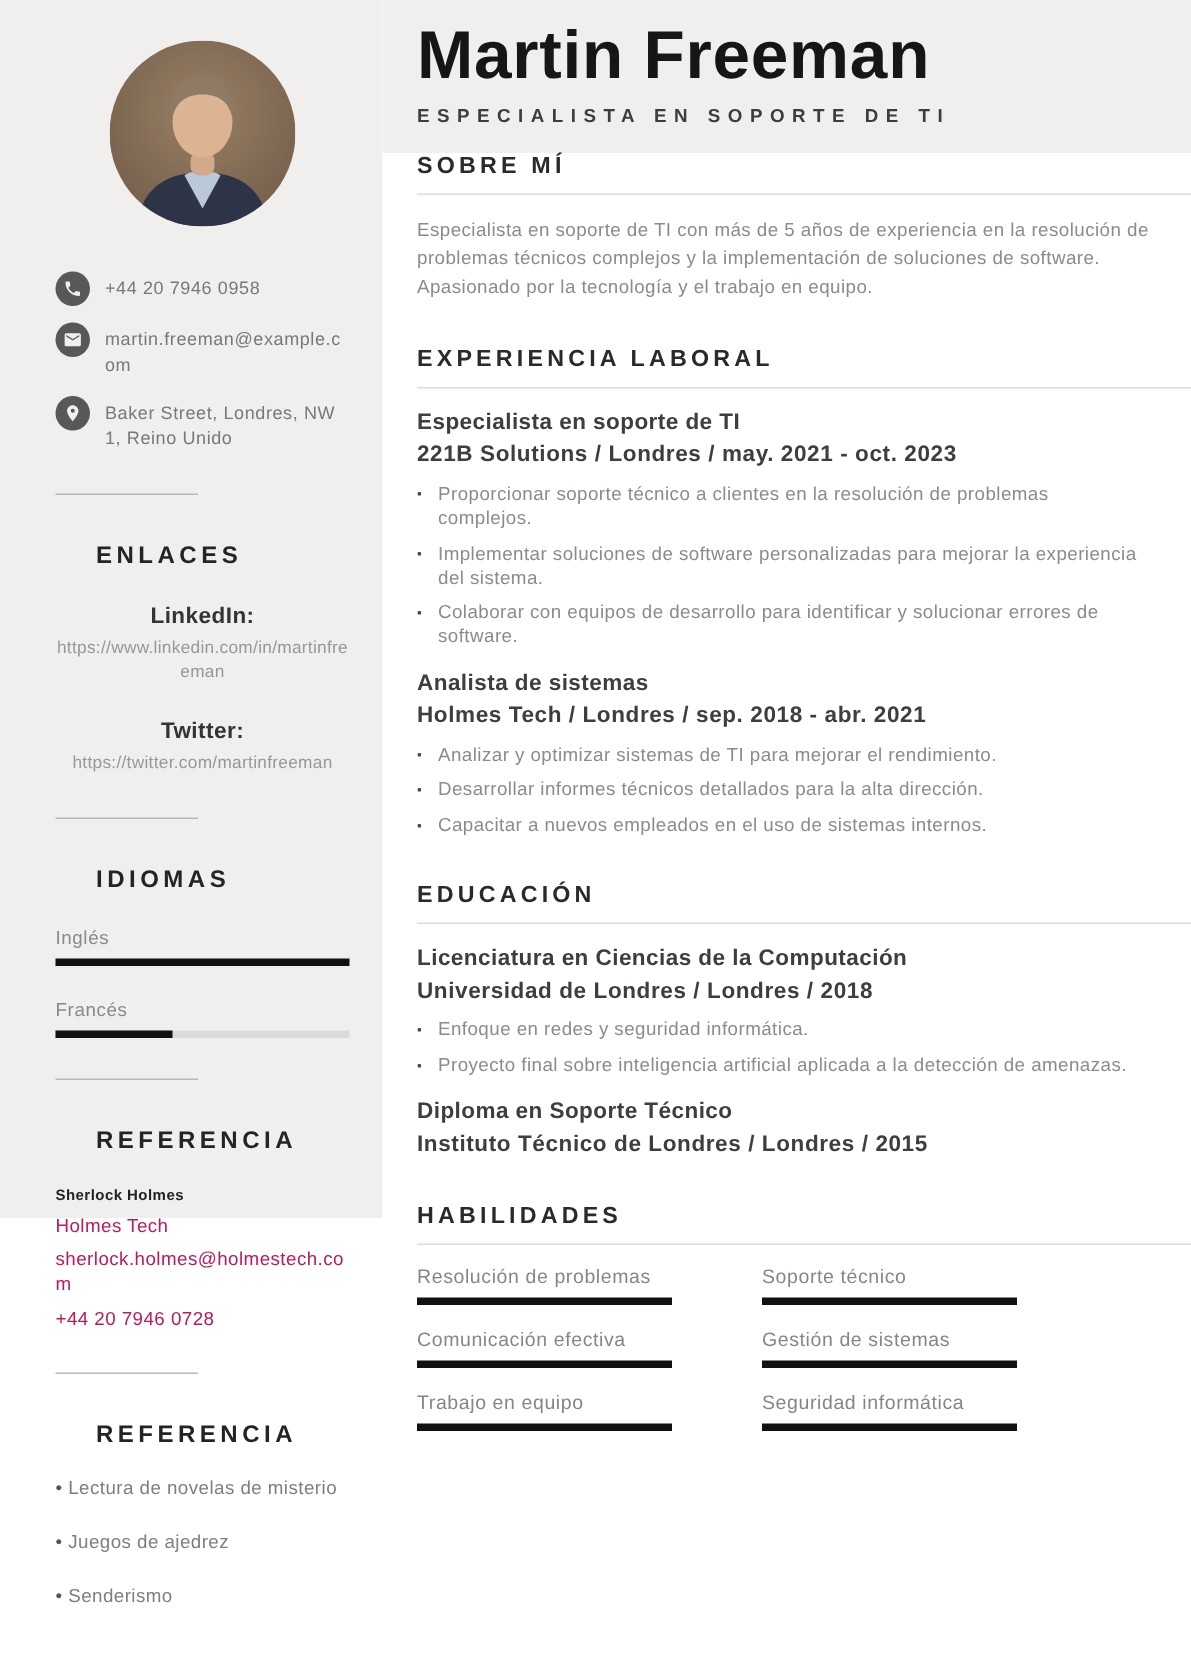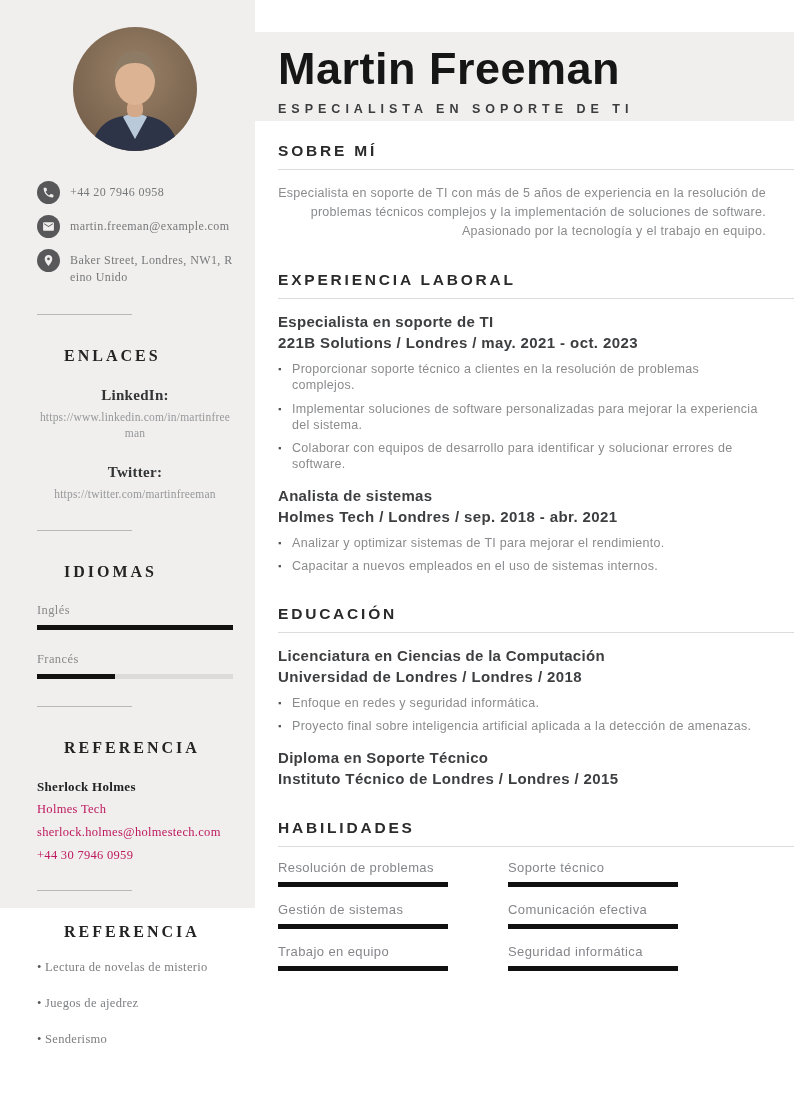--- a/index.html
+++ b/index.html
@@ -1,21 +1,21 @@
 <!DOCTYPE html>
 <html><head>
 <meta charset="utf-8">
 <style>
   * { margin:0; padding:0; box-sizing:border-box; }
   html,body { background:#fff; }
   body { font-family:"Liberation Sans","DejaVu Sans",sans-serif; }
   .page { position:relative; width:794px; height:1120px; background:#ffffff; overflow:hidden; }
 
   
-  .sidebar { position:absolute; left:0; top:0; width:255px; height:908px; background:#f0efee; padding:27px 22px 0 37px;font-family:Liberation Serif, serif; }
+  .sidebar { position:absolute; left:0; top:0; width:255px; height:812px; background:#f0efee; padding:27px 22px 0 37px; }
   .photo-wrap { width:124px; height:124px; border-radius:50%; overflow:hidden; margin:0 auto; }
   .photo-wrap svg { display:block; }
 
   .contact { margin-top:30px; }
   .contact-row { display:flex; align-items:flex-start; margin-bottom:11px; }
   .cicon { flex:0 0 23px; width:23px; height:23px; border-radius:50%; background:#58585a; display:flex; align-items:center; justify-content:center; margin-right:10px; }
   .cicon svg { width:13px; height:13px; fill:#f0efee; }
   .ctext { font-size:12px; color:#77787a; line-height:1.45; letter-spacing:.4px; word-break:break-all; padding-top:3px; }
 
   .divider { width:95px; border:none; border-top:1px solid #b9b8b6; margin:27px 0 0 0; }
@@ -24,39 +24,39 @@
 
   .link-block { margin-top:22px;text-align:center; }
   .link-label { font-size:15px; font-weight:600; color:#333436; letter-spacing:.3px; }
   .link-url { margin-top:5px; font-size:11.5px; color:#96979a; letter-spacing:.2px; word-break:break-all; line-height:1.45; }
 
   .lang { margin-top:22px; }
   .lang-name { font-size:12.5px; color:#88898b; letter-spacing:.4px; }
   .lang-track { margin-top:7px; width:100%; height:5px; background:#dcdbd9; position:relative; }
   .lang-fill { height:5px; background:#111111; }
 
-  .ref-name { margin-top:22px; font-size:13px; font-weight:700; color:#222325; letter-spacing:.3px; }
+  .ref-name { margin-top:22px; font-size:10px; font-weight:700; color:#222325; letter-spacing:.3px; }
   .ref-line { margin-top:6px; font-size:12.5px; color:#be185d; letter-spacing:.3px; word-break:break-all; line-height:1.35; }
 
   .hobby { margin-top:17px; font-size:12.5px; color:#7d7e80; letter-spacing:.3px; line-height:1.5; }
   .hobby::before { content:"•  "; color:#555; }
 
   
   .main { position:absolute; left:255px; top:0; width:539px; height:1120px; background:#ffffff; }
-  .band { margin-top:32px; background:#f0efee; padding:13px 0 5px 23px; }
+  .band { background:#f0efee; padding:13px 0 18px 23px; }
   .name { font-size:45px; font-weight:700; color:#161616; letter-spacing:.5px; line-height:1.08; }
   .subtitle { margin-top:8px; font-size:12.5px; font-weight:600; color:#3c3d3f; letter-spacing:5px; }
 
   .content { padding-left:23px; }
   .section-heading { font-size:15.5px; font-weight:600; letter-spacing:2.8px; color:#2a2a2a; }
   .rule { border:none; border-top:1px solid #dddcda; margin-top:9px; }
-  .s-about { margin-top:21px; }
+  .s-about { }
   .s-gap { margin-top:30px; }
 
-  .about-text { margin-top:14px; font-size:12.5px; color:#8a8b8d; line-height:1.52; letter-spacing:.3px; padding-right:28px;text-align:right; }
+  .about-text { margin-top:14px; font-size:12.5px; color:#8a8b8d; line-height:1.52; letter-spacing:.3px; padding-right:28px; }
 
   .job-title { margin-top:14px; font-size:15px; font-weight:600; color:#3d3e40; letter-spacing:.3px; line-height:1.25; }
   .job-meta  { margin-top:3px; font-size:15px; font-weight:600; color:#3d3e40; letter-spacing:.4px; line-height:1.25; }
   .bullets { margin-top:8px; padding-right:30px; }
   .bullet { position:relative; padding-left:14px; font-size:12.5px; color:#8a8b8d; line-height:1.3; letter-spacing:.3px; margin-bottom:7px; }
   .bullet::before { content:"▪"; position:absolute; left:0; top:0; font-size:9px; color:#4a4a4a; line-height:1.8; }
 
   .skills-grid { margin-top:13px; display:grid; grid-template-columns:230px 230px; row-gap:15px; }
   .skill-label { font-size:13px; color:#85868a; letter-spacing:.4px; }
   .skill-bar { margin-top:7px; width:170px; height:5px; background:#111111; }
@@ -144,21 +144,21 @@
         <div class="lang-fill" style="width: 40%;"></div>
       </div>
     </div>
 
     <hr class="divider">
 
     <div class="side-heading">REFERENCIA</div>
     <div class="ref-name">Sherlock Holmes</div>
     <div class="ref-line">Holmes Tech</div>
     <div class="ref-line">sherlock.holmes@holmestech.com</div>
-    <div class="ref-line">+44 30 7946 0959</div>
+    <div class="ref-line">+44 20 7946 0728</div>
 
     <hr class="divider">
 
     <div class="side-heading">REFERENCIA</div>
     <div class="hobby">Lectura de novelas de misterio</div>
     <div class="hobby">Juegos de ajedrez</div>
     <div class="hobby">Senderismo</div>
 
   </aside>
 
@@ -189,20 +189,21 @@
             <div class="bullet">Implementar soluciones de software personalizadas para mejorar la experiencia del sistema.</div>
             <div class="bullet">Colaborar con equipos de desarrollo para identificar y solucionar errores de software.</div>
           </div>
         </div>
 
         <div>
           <div class="job-title">Analista de sistemas</div>
           <div class="job-meta">Holmes Tech / Londres / sep. 2018 - abr. 2021</div>
           <div class="bullets">
             <div class="bullet">Analizar y optimizar sistemas de TI para mejorar el rendimiento.</div>
+            <div class="bullet">Desarrollar informes técnicos detallados para la alta dirección.</div>
             <div class="bullet">Capacitar a nuevos empleados en el uso de sistemas internos.</div>
           </div>
         </div>
       </section>
 
       <section>
         <h2 class="section-heading s-gap">EDUCACIÓN</h2>
         <hr class="rule">
 
         <div>
@@ -226,25 +227,25 @@
         <div class="skills-grid">
           <div>
             <div class="skill-label">Resolución de problemas</div>
             <div class="skill-bar"></div>
           </div>
           <div>
             <div class="skill-label">Soporte técnico</div>
             <div class="skill-bar"></div>
           </div>
           <div>
+            <div class="skill-label">Comunicación efectiva</div>
+            <div class="skill-bar"></div>
+          </div>
+          <div>
             <div class="skill-label">Gestión de sistemas</div>
-            <div class="skill-bar"></div>
-          </div>
-          <div>
-            <div class="skill-label">Comunicación efectiva</div>
             <div class="skill-bar"></div>
           </div>
           <div>
             <div class="skill-label">Trabajo en equipo</div>
             <div class="skill-bar"></div>
           </div>
           <div>
             <div class="skill-label">Seguridad informática</div>
             <div class="skill-bar"></div>
           </div>

